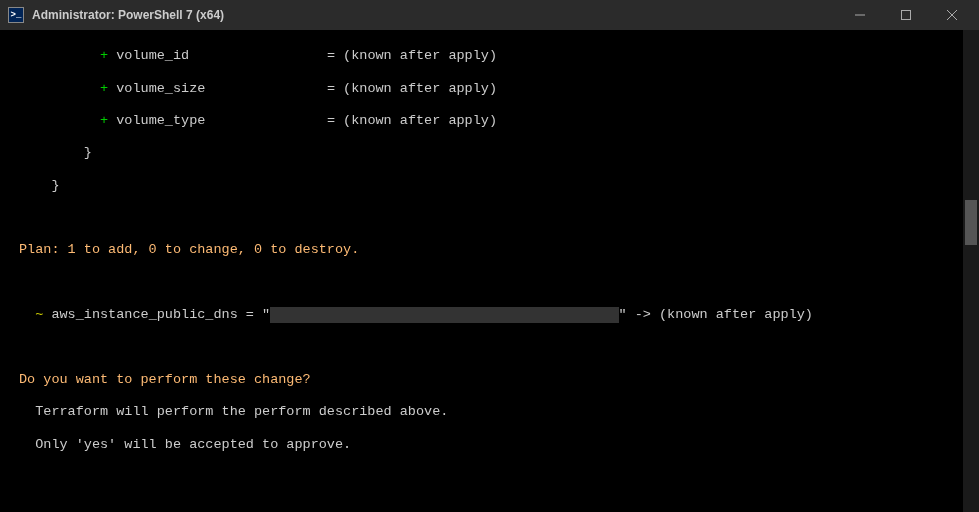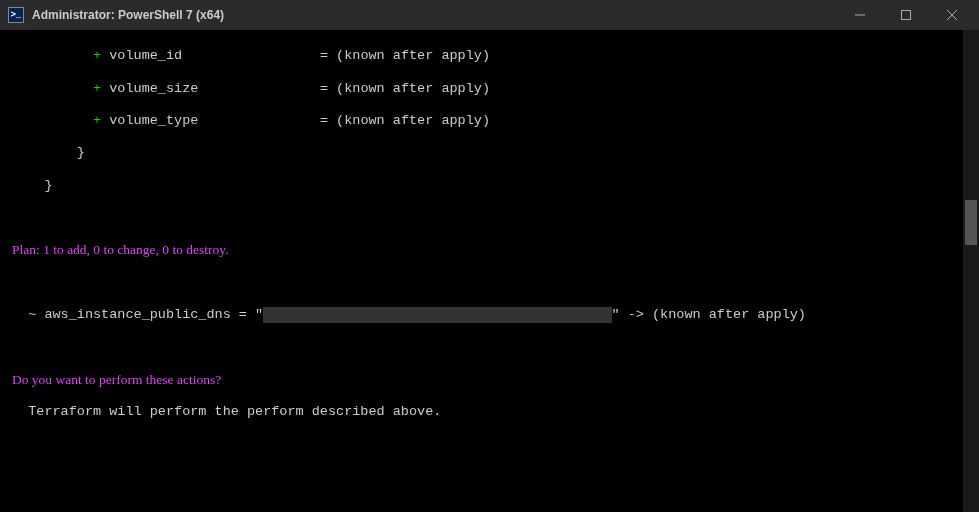--- a/index.html
+++ b/index.html
@@ -52,30 +52,30 @@
       display: flex;
       align-items: center;
       justify-content: center;
       color: #aaa;
     }
     .win-btn svg { width: 10px; height: 10px; }
     .terminal {
       background: #000;
       height: 482px;
       width: 100%;
-      padding: 2px 12px;
+      padding: 2px 19px;
       color: #cccccc;
       line-height: 1.2;
       white-space: pre;
       position: relative;
       overflow: hidden;
     }
     .green { color: #00cc00; }
     .yellow { color: #cccc00; }
-    .white { color: #d946ef; font-family: Liberation Serif, serif; }
+    .white { color: #fdba74; }
     .redacted {
       background: #333;
       color: #333;
       display: inline-block;
     }
     .scrollbar {
       position: absolute;
       right: 0;
       top: 30px;
       width: 16px;
@@ -124,22 +124,23 @@
 <span class="line">          <span class="green">+</span> <span>volume_id</span><span>                 </span><span>= (known after apply)</span></span>
 <span class="line">          <span class="green">+</span> <span>volume_size</span><span>               </span><span>= (known after apply)</span></span>
 <span class="line">          <span class="green">+</span> <span>volume_type</span><span>               </span><span>= (known after apply)</span></span>
 <span class="line">        }</span>
 <span class="line">    }</span>
 <span class="line"> </span>
 <span class="line white">Plan: 1 to add, 0 to change, 0 to destroy.</span>
 <span class="line"> </span>
 <span class="line">  <span class="yellow">~</span><span> aws_instance_public_dns = "</span><span class="redacted">                                           </span><span>" -&gt; (known after apply)</span></span>
 <span class="line"> </span>
-<span class="line white">Do you want to perform these actions?</span>
+<span class="line white">Do you want to perform these change?</span>
 <span class="line">  Terraform will perform the perform described above.</span>
+<span class="line">  Only 'yes' will be accepted to approve.</span>
 <span class="line"> </span>
 
 
 
 
 
 
 
 
 

